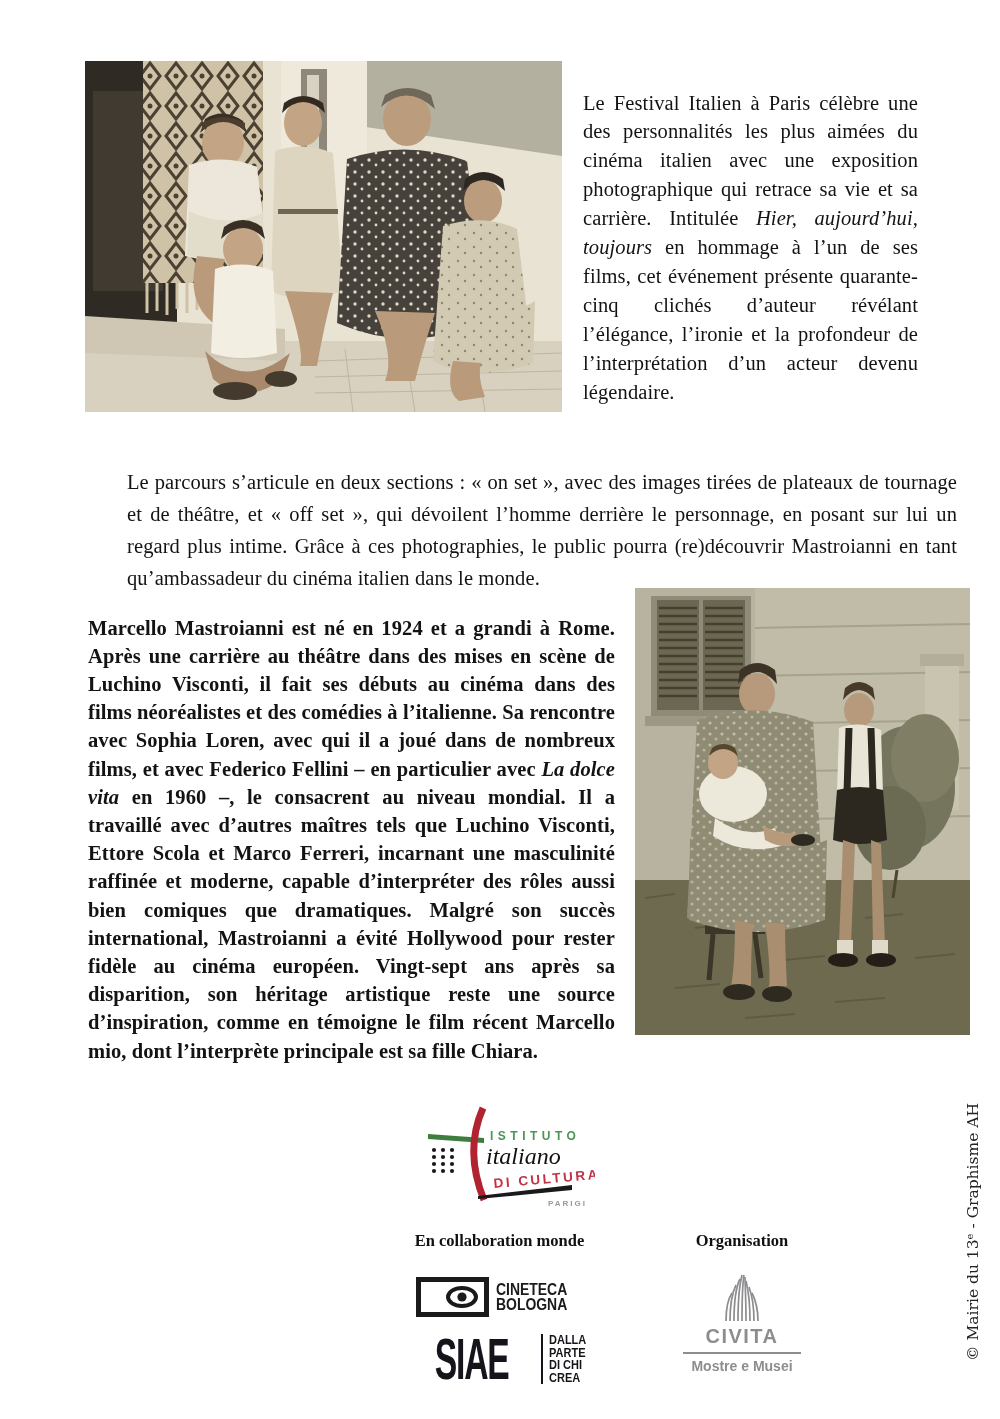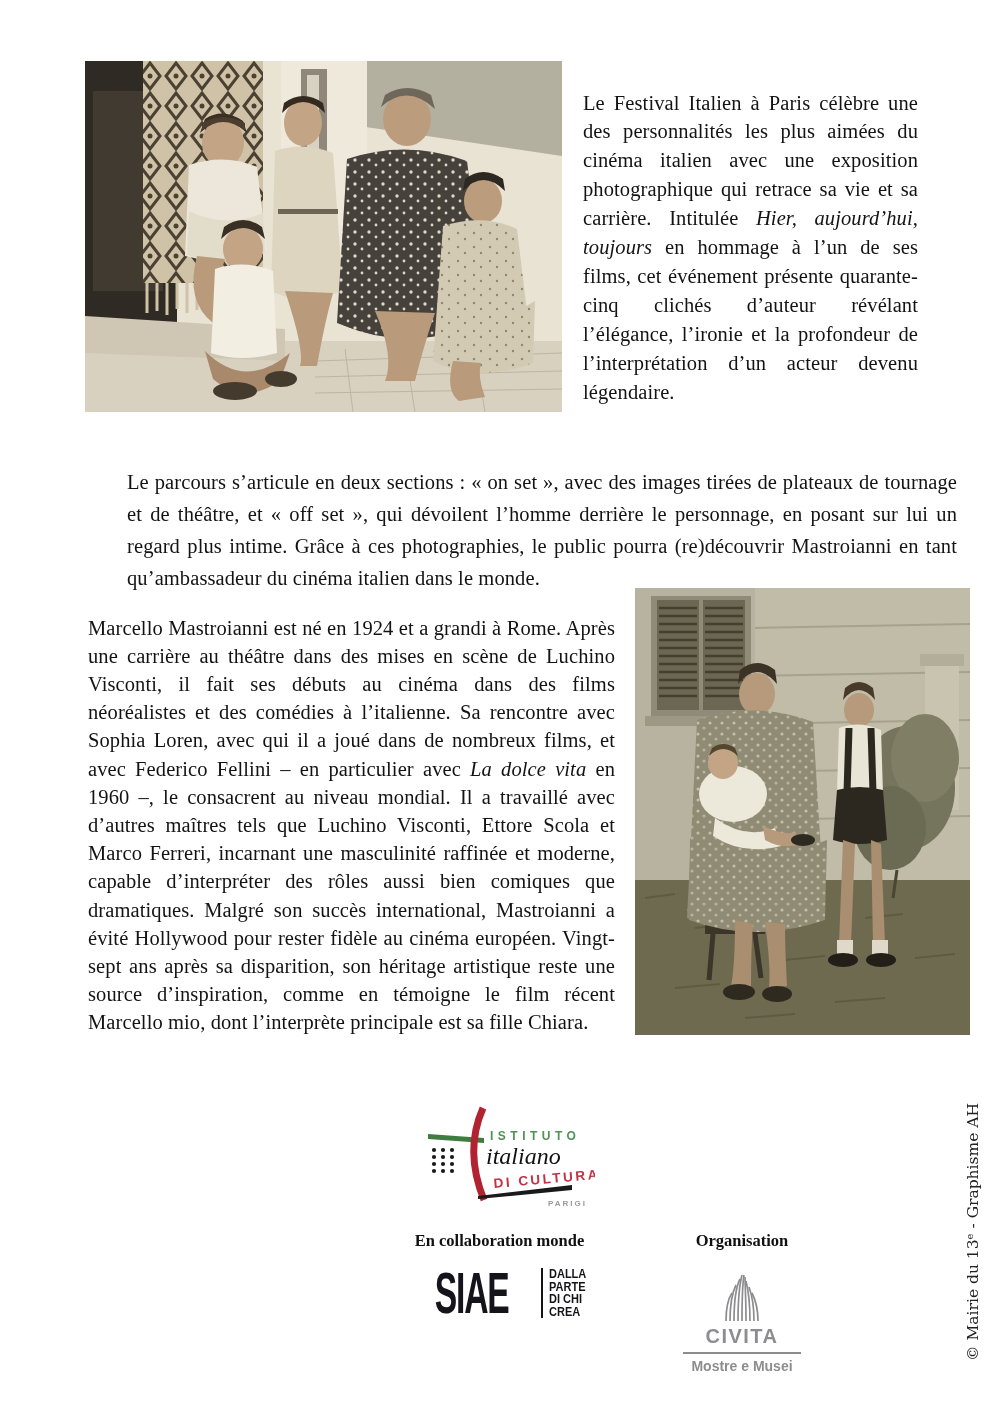--- a/index.html
+++ b/index.html
@@ -19,21 +19,21 @@
   .bodytext{
     position:absolute;
     font-size:20.5px;
     line-height:28.5px;
     text-align:justify;
     color:#131313;
     letter-spacing:.1px;
   }
   .intro{left:583px;top:68px;width:335px;line-height:28.9px;}
   .para2{left:96px;top:445px;width:830px;line-height:32px;margin-left:31px;}
-  .bio{left:88px;top:593px;width:527px;line-height:28.2px;}
+  .bio{left:88px;top:593px;width:527px;line-height:28.2px;font-weight:bold;}
   
   .iic{position:absolute;left:420px;top:1103px;width:175px;height:112px;}
   
   .col{position:absolute;text-align:center;}
   .col-h{
     font-family:"Liberation Serif", serif;
     font-weight:bold;font-size:16.5px;color:#111;
   }
   .col-soutien{left:115px;top:1231px;width:265px;}
   .col-collab{left:392px;top:1231px;width:215px;}
@@ -328,20 +328,32 @@
       <text x="70" y="37" font-family="Liberation Sans, sans-serif" font-size="12" font-weight="bold" letter-spacing="4.5" fill="#4c9454">ISTITUTO</text>
       <text x="66" y="61" font-family="Liberation Serif, serif" font-size="24" font-style="italic" fill="#111">italiano</text>
       <text x="74" y="85" font-family="Liberation Sans, sans-serif" font-size="13.5" font-weight="bold" letter-spacing="2.5" fill="#c13245" transform="rotate(-5 74 85)">DI CULTURA</text>
       <text x="128" y="103" font-family="Liberation Sans, sans-serif" font-size="8" font-weight="bold" letter-spacing="2" fill="#9a9a9a">PARIGI</text>
     </svg>
   </div>
 
 
   <div class="col col-collab">
     <div class="col-h">En collaboration monde</div>
+    <div class="cineteca">
+      <div class="cin-box">
+        <svg width="34" height="22" viewBox="0 0 34 22">
+          <ellipse cx="17" cy="11" rx="14" ry="9" fill="none" stroke="#1a1a1a" stroke-width="4"></ellipse>
+          <circle cx="17" cy="11" r="4.6" fill="#1a1a1a"></circle>
+        </svg>
+      </div>
+      <div class="cin-text">
+        <div>CINETECA</div>
+        <div>BOLOGNA</div>
+      </div>
+    </div>
     <div class="siae">
       <div class="siae-name">SIAE</div>
       <div class="siae-bar"></div>
       <div class="siae-tag">
         <div>DALLA</div>
         <div>PARTE</div>
         <div>DI CHI</div>
         <div>CREA</div>
       </div>
     </div>

